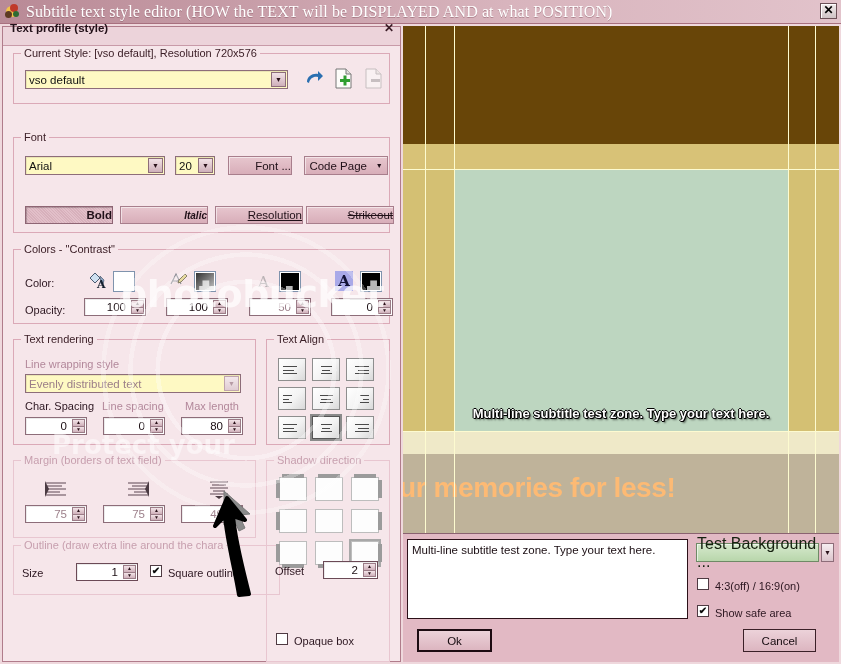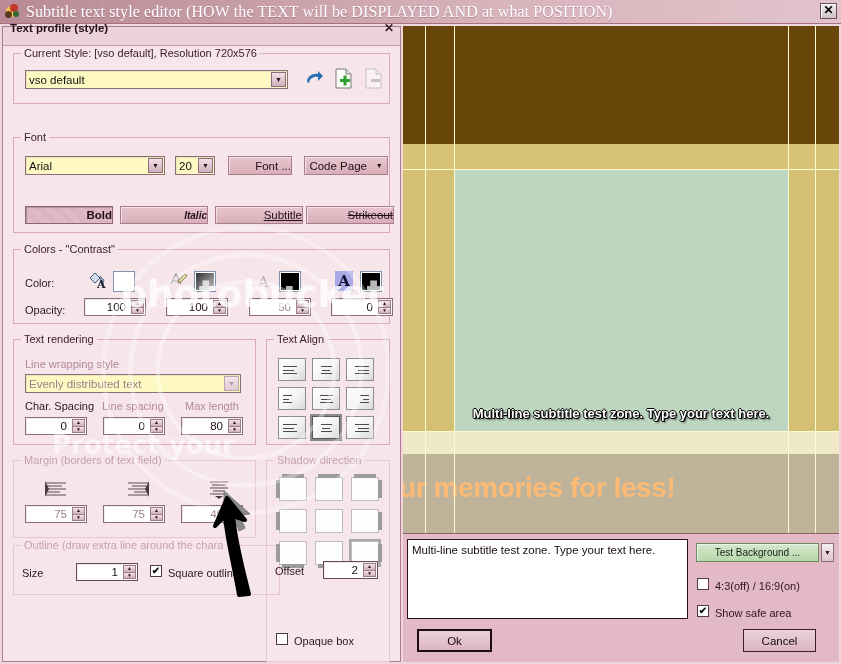--- a/index.html
+++ b/index.html
@@ -165,21 +165,21 @@
     position: absolute; left: 0; top: 507px; width: 436px; height: 129px;
     background: #e2b9c4; border-top: 1px solid #8a6270;
   }
   .memo {
     position: absolute; background: #fff; border: 1px solid #2b1018;
     font-size: 11.5px; color: #1a0d12; padding: 3px 4px; overflow: hidden;
     line-height: 14px;
   }
   .greenbtn {
     background: linear-gradient(to bottom,#d6e9cd,#b8d6ab);
-    border: 1px solid #6f8a66; font-size: 10px; color: #15200f;
+    border: 1px solid #6f8a66; font-size: 16px; color: #15200f;
     display: flex; align-items: center; justify-content: center;
     box-shadow: inset 1px 1px 0 rgba(255,255,255,.6);
   }
   .dropsq {
     background: linear-gradient(to bottom,#f6eef0,#dcc4cc);
     border: 1px solid #8d6d79; display:flex; align-items:center; justify-content:center;
     font-size: 7px; color:#2a121a;
   }
   .okbtn {
     background: linear-gradient(to bottom,#ecd2d9,#dcb5c0);
@@ -295,21 +295,21 @@
         <span style="font-size:7px;">▼</span>
       </div>
 
       <div class="btn pressed" style="position:absolute; left:11px; top:68px; width:88px; height:18px; font-weight:bold;">
         <span>Bold</span>
       </div>
       <div class="btn" style="position:absolute; left:106px; top:68px; width:88px; height:18px; font-style:italic; font-weight:bold; font-size:10px;">
         <span>Italic</span>
       </div>
       <div class="btn" style="position:absolute; left:201px; top:68px; width:88px; height:18px;">
-        <span style="text-decoration:underline;">Subtitle</span>
+        <span style="text-decoration:underline;">Resolution</span>
       </div>
       <div class="btn" style="position:absolute; left:292px; top:68px; width:88px; height:18px;">
         <span style="text-decoration:line-through;">Strikeout</span>
       </div>
     </div>
 
     <div class="gbox" style="left:10px; top:222px; width:377px; height:75px;">
       <span class="lg">Colors - "Contrast"</span>
 
       <span class="lbl" style="position:absolute; left:11px; top:27px;">Color:</span>

